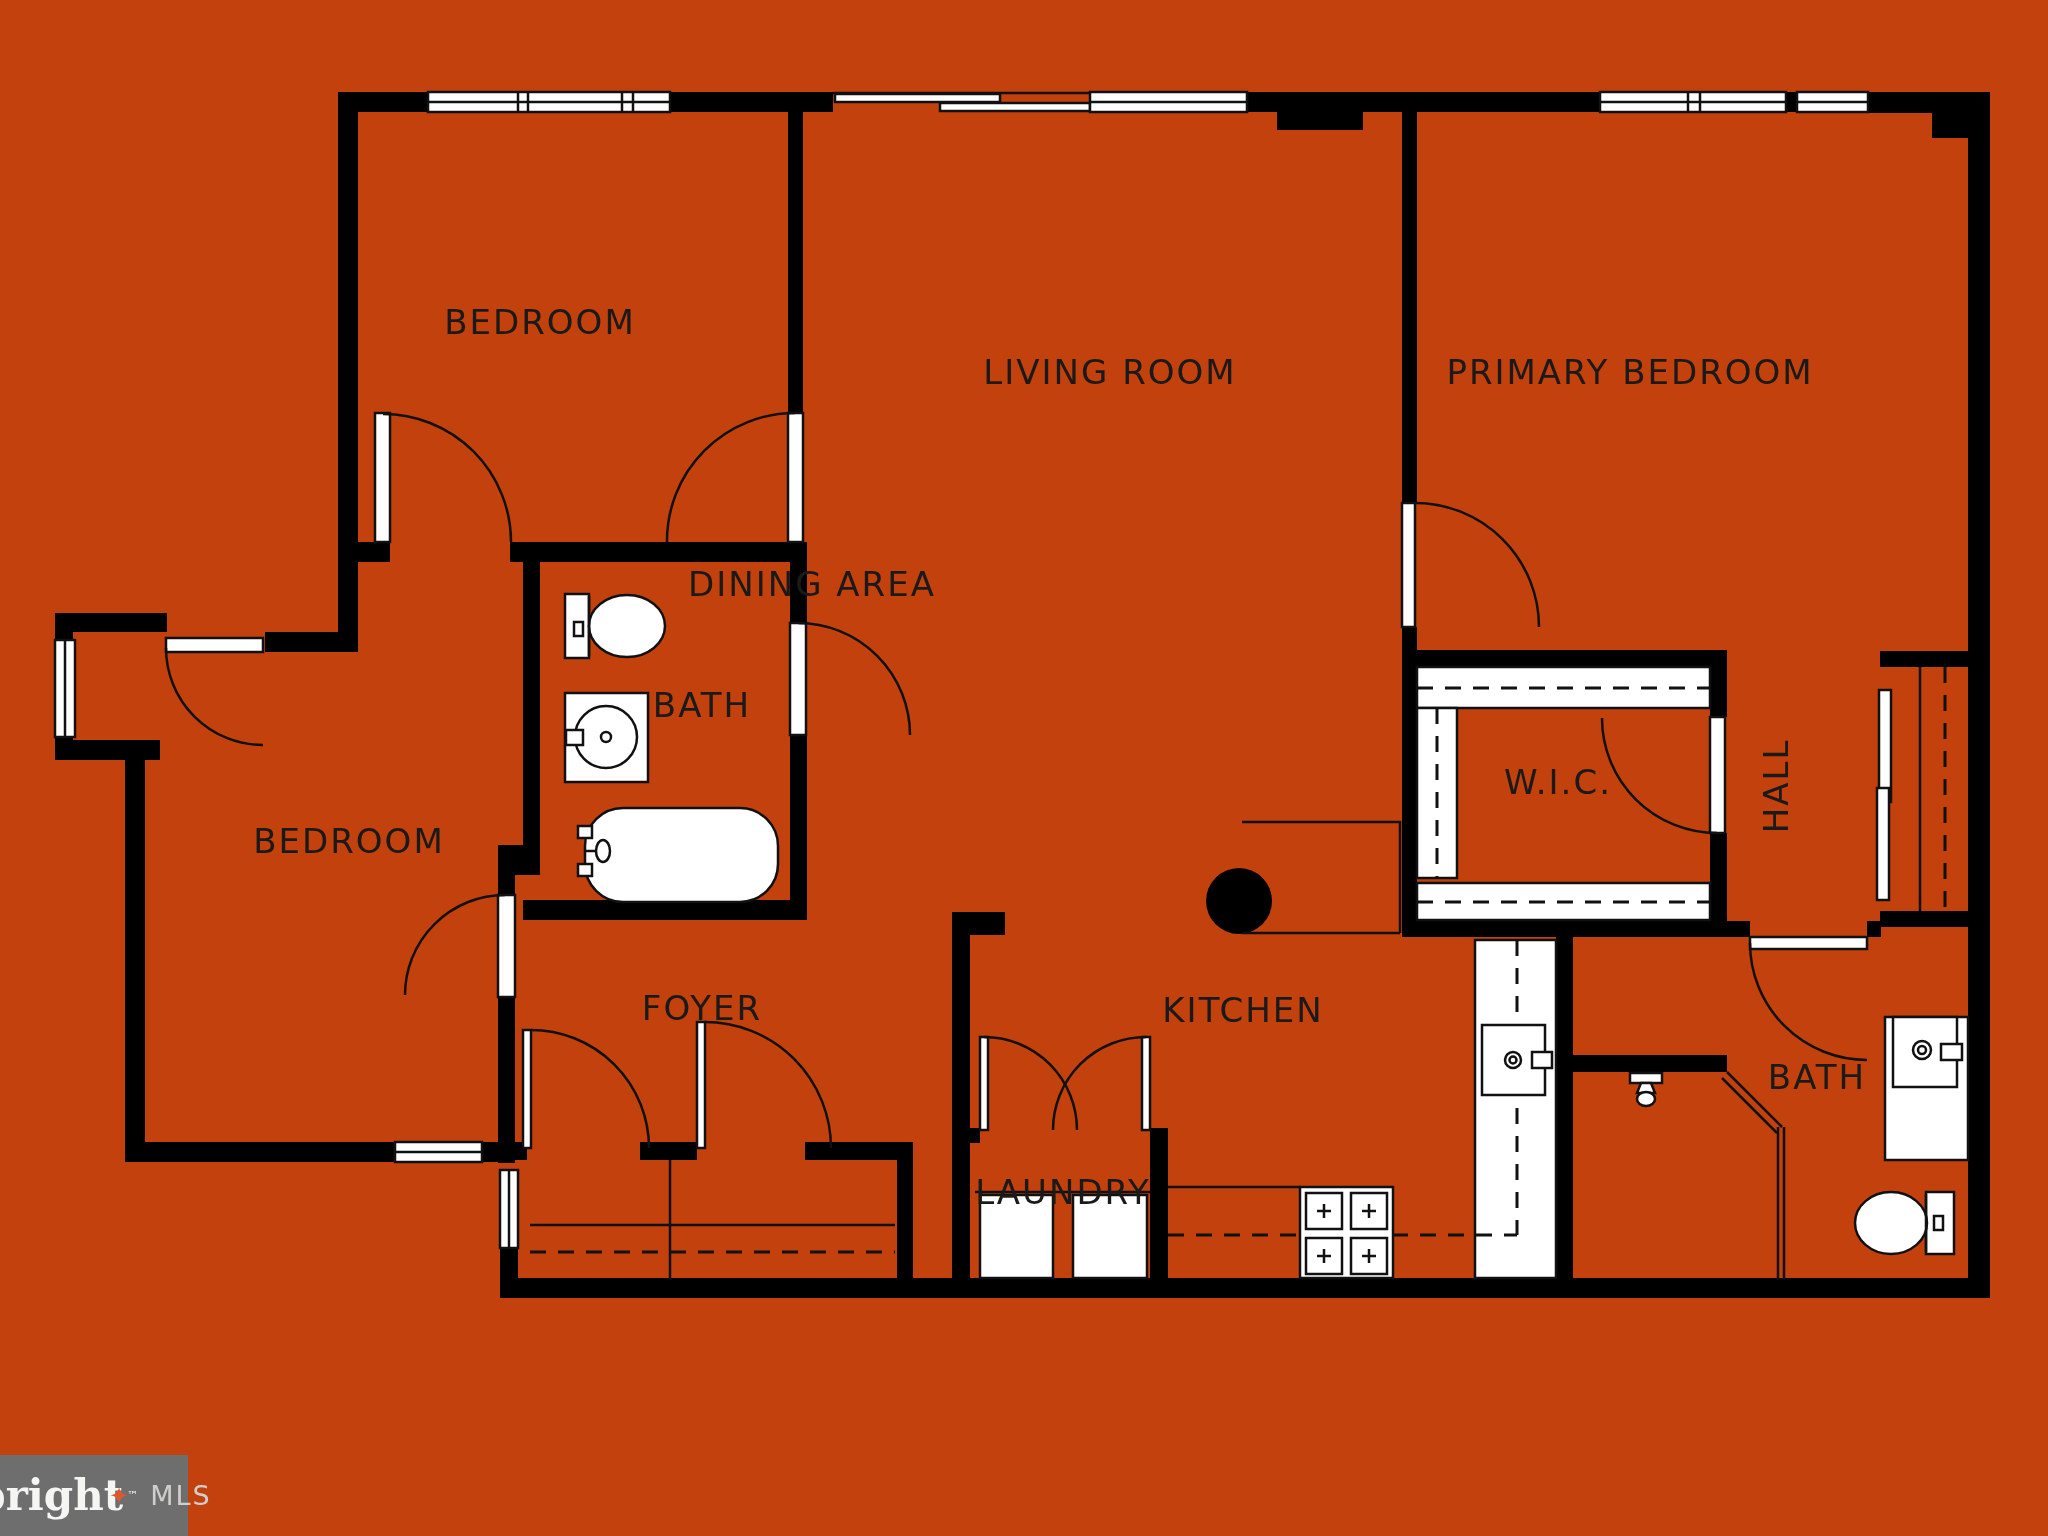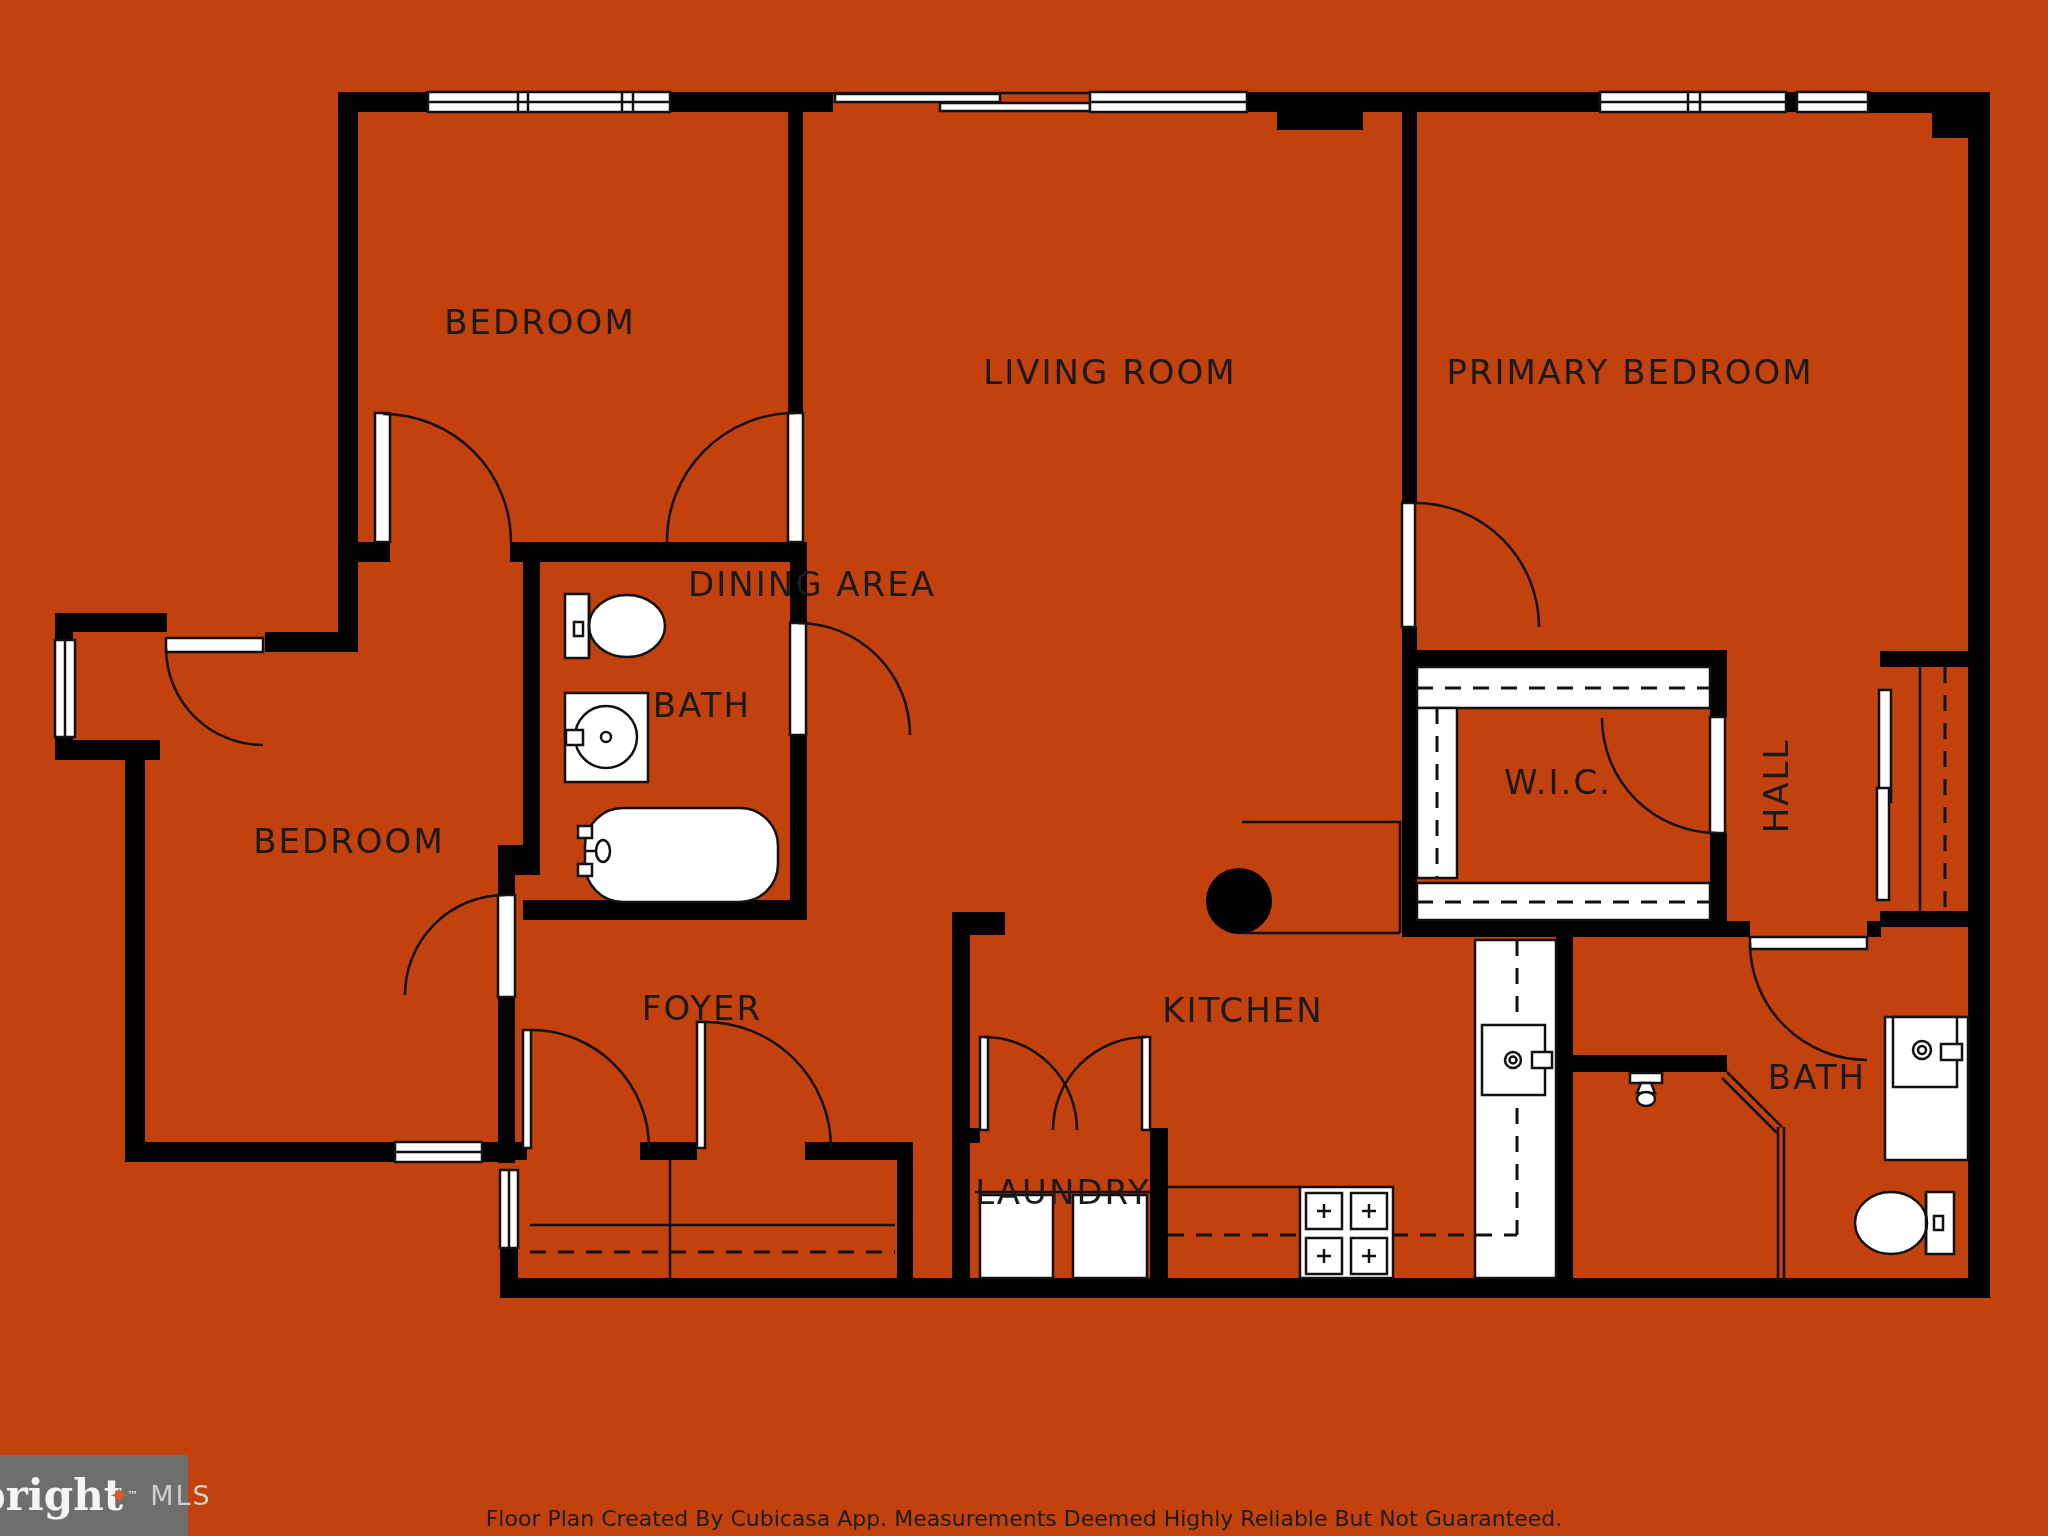--- a/index.html
+++ b/index.html
@@ -296,21 +296,20 @@
     <text class="room-label" x="1558" y="794">W.I.C.</text>
     <text class="room-label" x="1776" y="798" transform="rotate(-90 1776 786)">HALL</text>
     <text class="room-label" x="349" y="853">BEDROOM</text>
     <text class="room-label" x="702" y="1020">FOYER</text>
     <text class="room-label" x="1243" y="1022">KITCHEN</text>
     <text class="room-label" x="1063" y="1204">LAUNDRY</text>
     <text class="room-label" x="1817" y="1089">BATH</text>
   </g>
 </svg>
 
-  <div class="footer-text">Floor Plan Created By Cubicasa App. Measurements Deemed Highly Reliable But Not Guaranteed.</div>
 
   <div class="logo">
     <span class="logo-brand">bright</span>
       <span class="logo-star">✦</span>
       <span class="logo-tm">™</span>
       <span class="logo-mls">MLS</span>
   </div>
 </div>
 
 </body></html>

